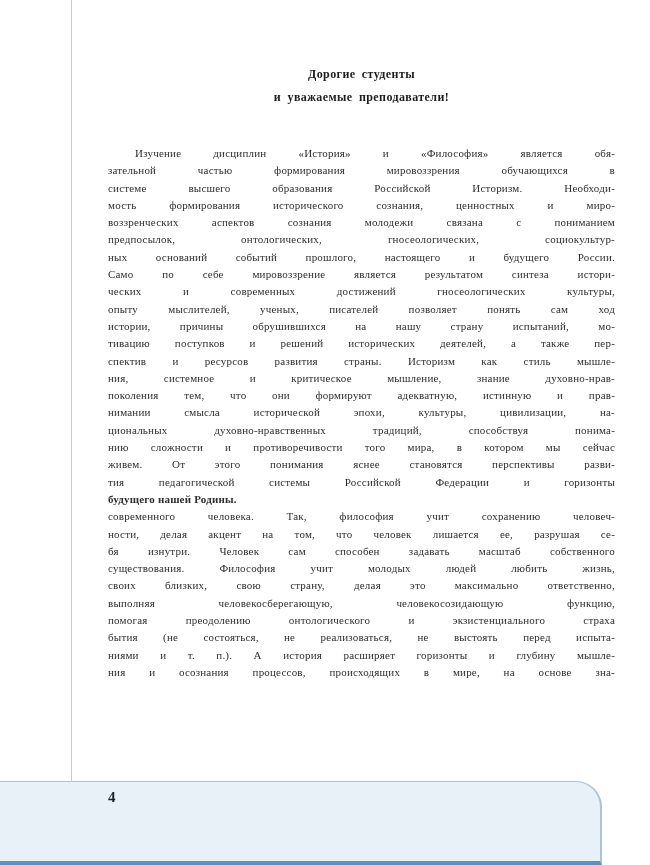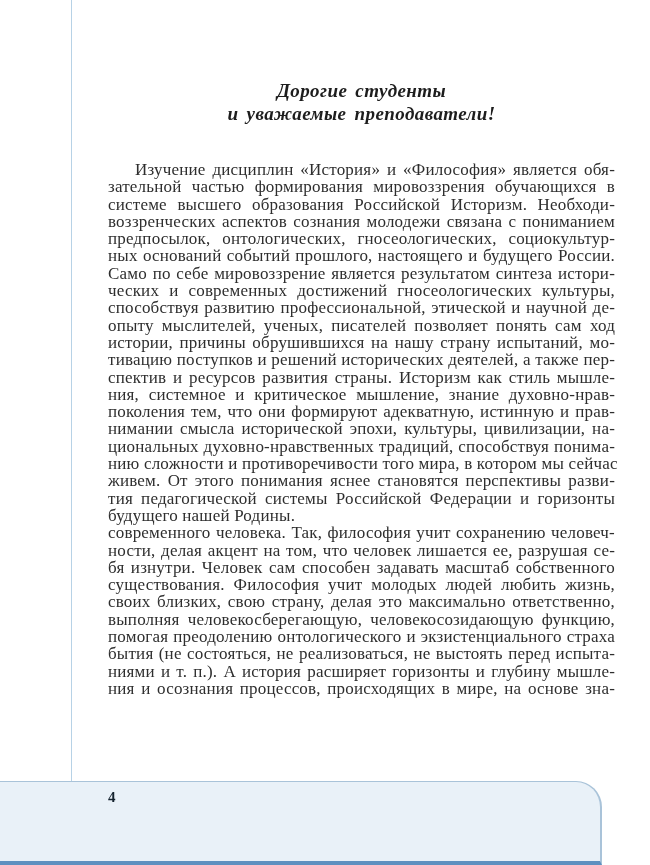--- a/index.html
+++ b/index.html
@@ -19,45 +19,44 @@
     height: 781px;
     background: #b7d2e6;
   }
   .content {
     position: absolute;
     left: 108px;
     top: 0;
     width: 507px;
   }
   .heading {
-    margin: 16px;
+    margin: 0;
     padding-top: 63px;
     text-align: center;
-    font-size: 19px;
+    font-size: 12px;
     line-height: 23px;
     font-weight: bold;
     color: #1d1d1d;
     letter-spacing: 0.4px;
     word-spacing: 3px;
-    font-style: italic;
   }
   .body-text {
     margin-top: 36px;
     color: #2e2e2e;
-    font-size: 17px;
+    font-size: 11px;
     line-height: 17.3px;
     letter-spacing: 0.2px;
   }
   .line {
     text-align: justify;
     text-align-last: justify;
     white-space: nowrap;
   }
   .line.indent { text-indent: 27px; }
-  .line.flush-left { text-align-last: left; }
+  .line.flush-left { text-align-last: left; font-weight: bold; }
   .footer-band {
     position: absolute;
     left: 0;
     top: 781px;
     width: 602px;
     height: 84px;
     box-sizing: border-box;
     background: #e9f1f8;
     border-top: 1px solid #a9c3d9;
     border-right: 2px solid #a9c3d9;
@@ -81,26 +80,26 @@
   <div class="content">
     <h1 class="heading">
       <span>Дорогие студенты</span><br>
       <span>и уважаемые преподаватели!</span>
     </h1>
     <div class="body-text" id="paragraphs">
         <div>
           <div class="line indent">Изучение дисциплин «История» и «Философия» является обя-</div>
           <div class="line">зательной частью формирования мировоззрения обучающихся в</div>
           <div class="line">системе высшего образования Российской Историзм. Необходи-</div>
+          <div class="line">мость формирования исторического сознания, ценностных и миро-</div>
           <div class="line">воззренческих аспектов сознания молодежи связана с пониманием</div>
           <div class="line">предпосылок, онтологических, гносеологических, социокультур-</div>
           <div class="line">ных оснований событий прошлого, настоящего и будущего России.</div>
           <div class="line">Само по себе мировоззрение является результатом синтеза истори-</div>
           <div class="line">ческих и современных достижений гносеологических культуры,</div>
-          <div class="line">способствуя развитию профессиональной, этической и научной де-</div>
           <div class="line">опыту мыслителей, ученых, писателей позволяет понять сам ход</div>
           <div class="line">истории, причины обрушившихся на нашу страну испытаний, мо-</div>
           <div class="line">тивацию поступков и решений исторических деятелей, а также пер-</div>
           <div class="line">спектив и ресурсов развития страны. Историзм как стиль мышле-</div>
           <div class="line">ния, системное и критическое мышление, знание духовно-нрав-</div>
           <div class="line">поколения тем, что они формируют адекватную, истинную и прав-</div>
           <div class="line">нимании смысла исторической эпохи, культуры, цивилизации, на-</div>
           <div class="line">циональных духовно-нравственных традиций, способствуя понима-</div>
           <div class="line">нию сложности и противоречивости того мира, в котором мы сейчас</div>
           <div class="line">живем. От этого понимания яснее становятся перспективы разви-</div>

